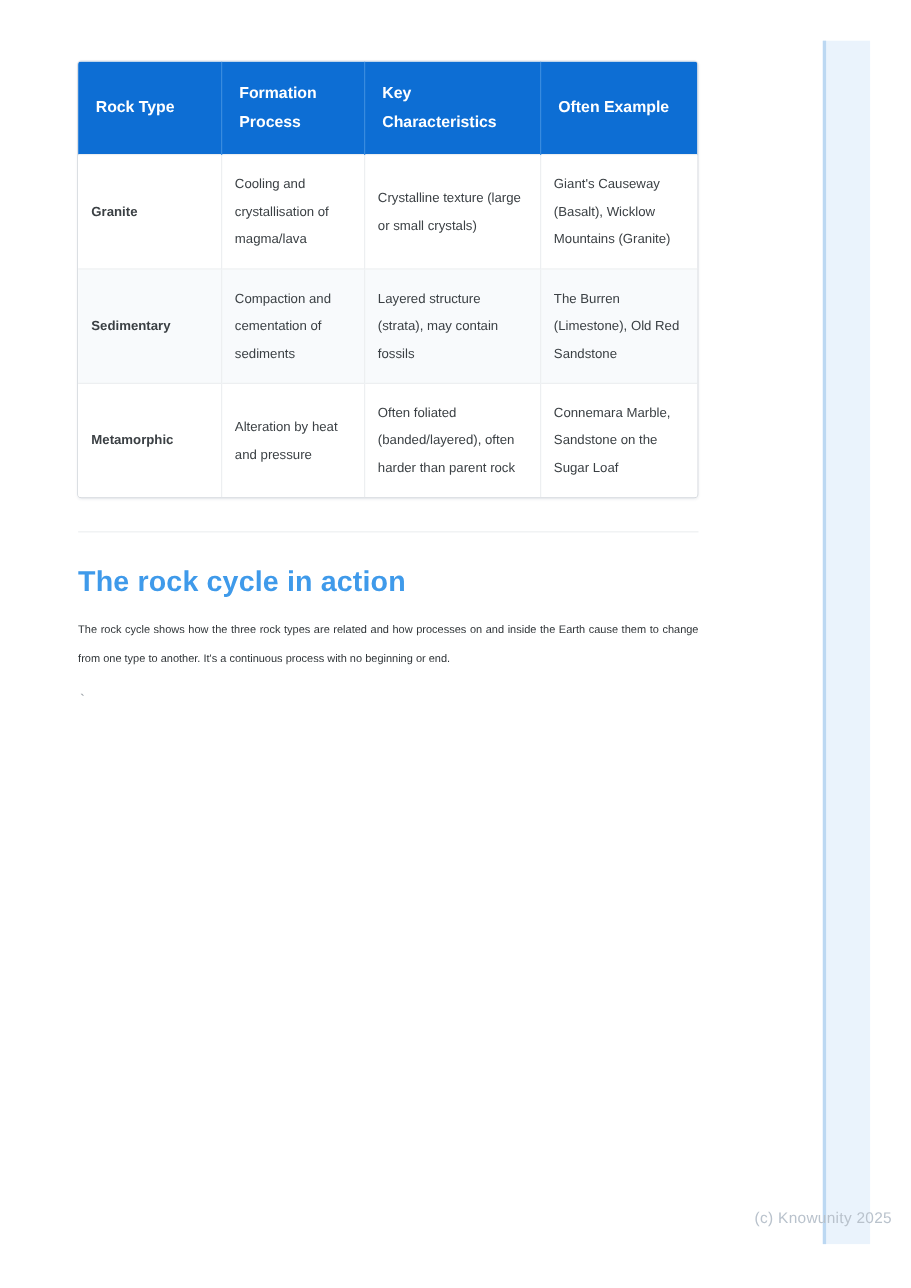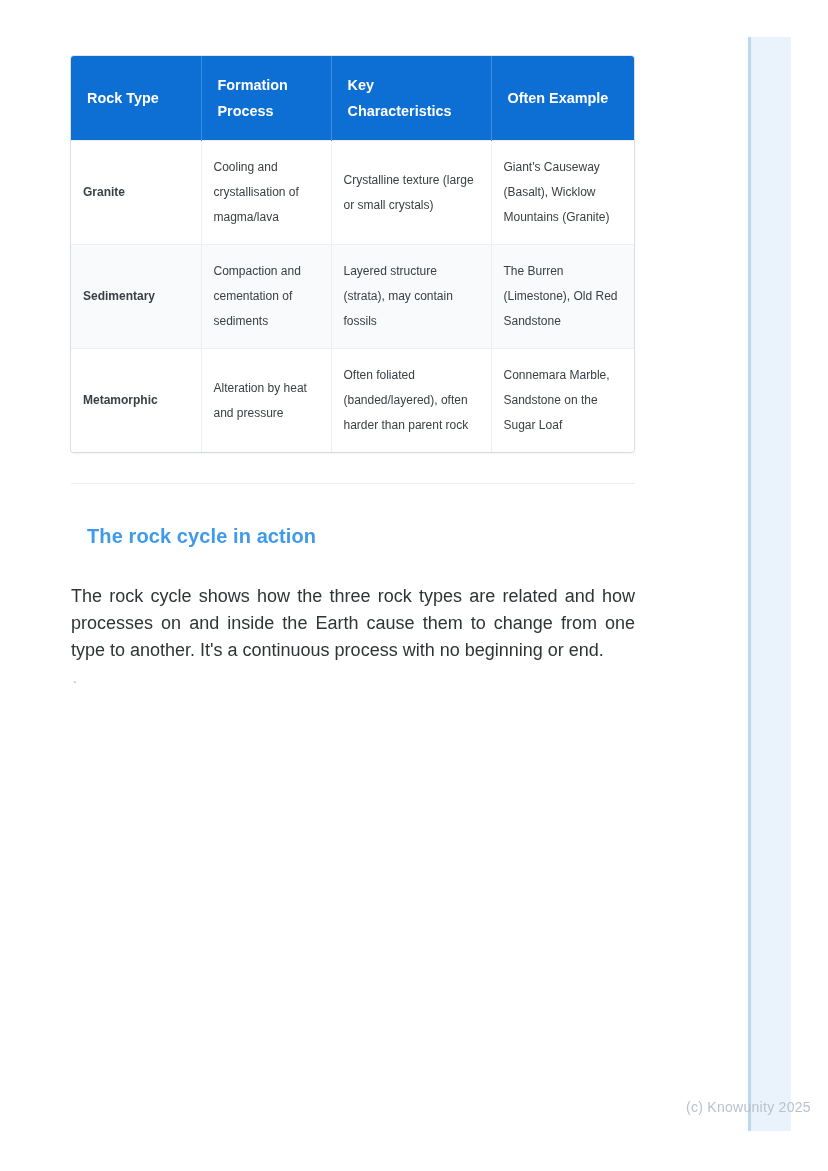--- a/index.html
+++ b/index.html
@@ -127,35 +127,35 @@
   .section-divider {
     margin-top: 31px;
     width: 564px;
     height: 1px;
     background: #eceef0;
     border: none;
   }
 
   
   .section-heading {
-    margin: 16px;
+    margin: 0;
     padding-top: 22px;
-    font-size: 20px;
+    font-size: 26px;
     font-weight: 700;
     color: #3f9aea;
     letter-spacing: 0.005em;
     line-height: 28px;
   }
 
   
   .body-paragraph {
     margin: 0;
     padding-top: 17px;
     width: 564px;
-    font-size: 18px;
+    font-size: 10px;
     line-height: 27px;
     color: #2f3437;
     text-align: justify;
   }
 
   .stray-mark {
     padding-top: 14px;
     font-size: 13px;
     line-height: 20px;
     color: #9aa0a6;

